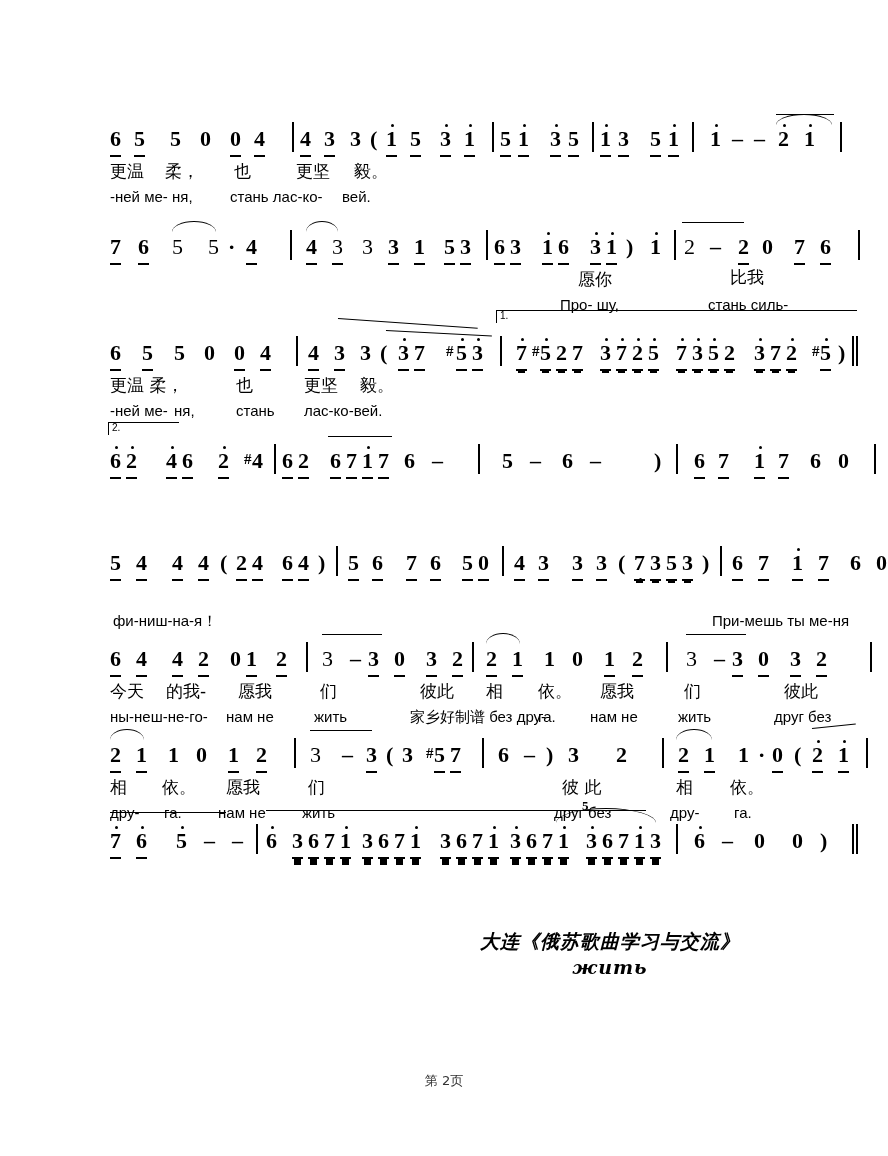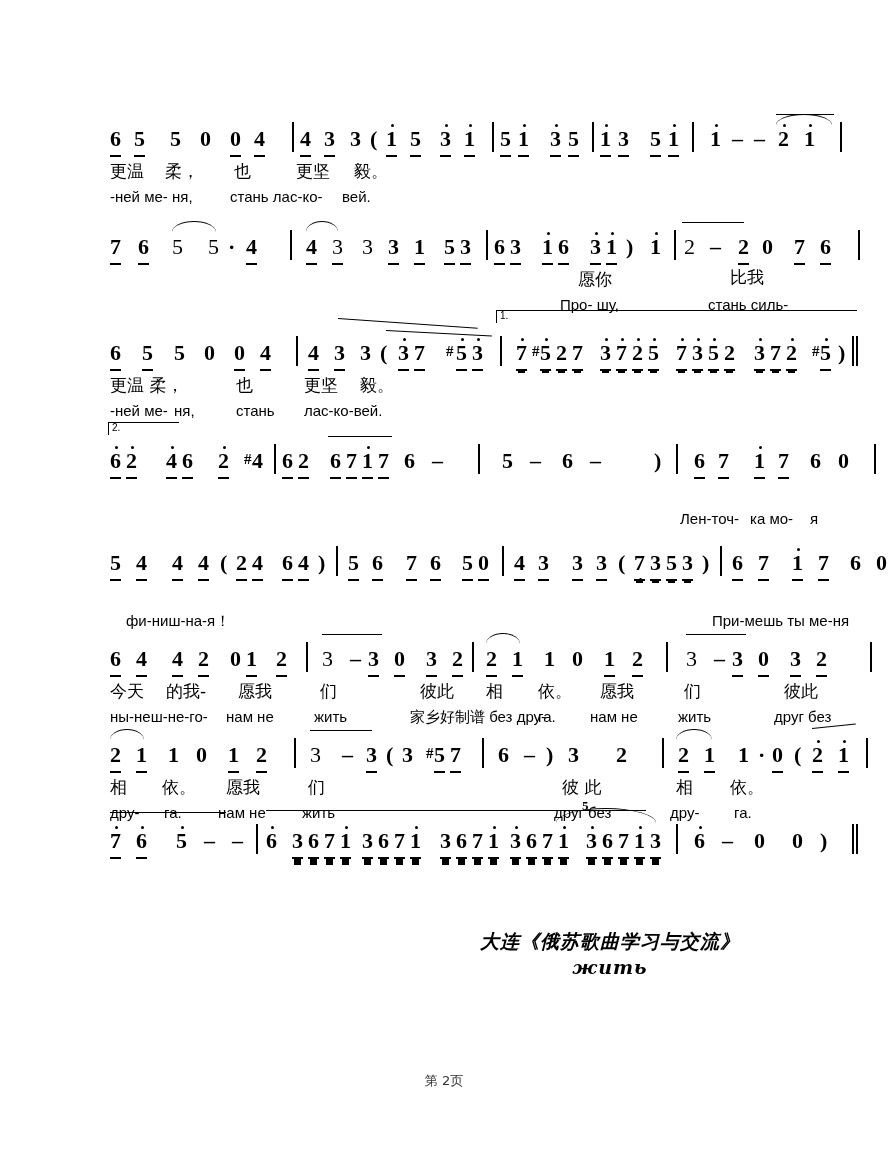--- a/index.html
+++ b/index.html
@@ -409,25 +409,20 @@
         <span class="tok u1" style="left: 644px;">1</span>
         <i class="odot-up" style="left: 649px; top: 0px;"></i>
         <span class="tok u1" style="left: 668px;">7</span>
         <span class="tok" style="left: 700px;">6</span>
         <span class="tok" style="left: 728px;">0</span>
         <i class="bar" style="left: 164px;"></i>
         <i class="bar" style="left: 368px;"></i>
         <i class="bar" style="left: 566px;"></i>
         <i class="bar" style="left: 764px;"></i>
       </div>
-    <div class="lyricline ru">
-        <span class="ly ru" style="left: 570px;">Лен-точ-</span>
-        <span class="ly ru" style="left: 640px;">ка мо-</span>
-        <span class="ly ru" style="left: 700px;">я</span>
-      </div>
     <div class="volta" style="left:-2px; top:-24px; width:70px;">
       <span class="vlabel">2.</span>
     </div>
     <div class="beamline" style="left:218px; top:-10px; width:64px;"></div>
   </div>
 
   <div class="system" style="top:548px;">
     <div class="noteline">
         <span class="tok u1" style="left: 0px;">5</span>
         <span class="tok u1" style="left: 26px;">4</span>
@@ -461,21 +456,21 @@
         <span class="tok u1" style="left: 682px;">1</span>
         <i class="odot-up" style="left: 687px; top: 0px;"></i>
         <span class="tok u1" style="left: 708px;">7</span>
         <span class="tok" style="left: 740px;">6</span>
         <span class="tok" style="left: 766px;">0</span>
         <i class="bar" style="left: 226px;"></i>
         <i class="bar" style="left: 392px;"></i>
         <i class="bar" style="left: 610px;"></i>
       </div>
     <div class="lyricline ru">
-        <span class="ly ru" style="left: 16px;">фи-ниш-на-я！</span>
+        <span class="ly ru" style="left: 3px;">фи-ниш-на-я！</span>
         <span class="ly ru" style="left: 602px;">При-мешь ты ме-ня</span>
       </div>
   </div>
 
   <div class="system" style="top:644px;">
     <div class="noteline">
         <span class="tok u1" style="left: 0px;">6</span>
         <span class="tok u1" style="left: 26px;">4</span>
         <span class="tok u1" style="left: 62px;">4</span>
         <span class="tok u1" style="left: 88px;">2</span>

